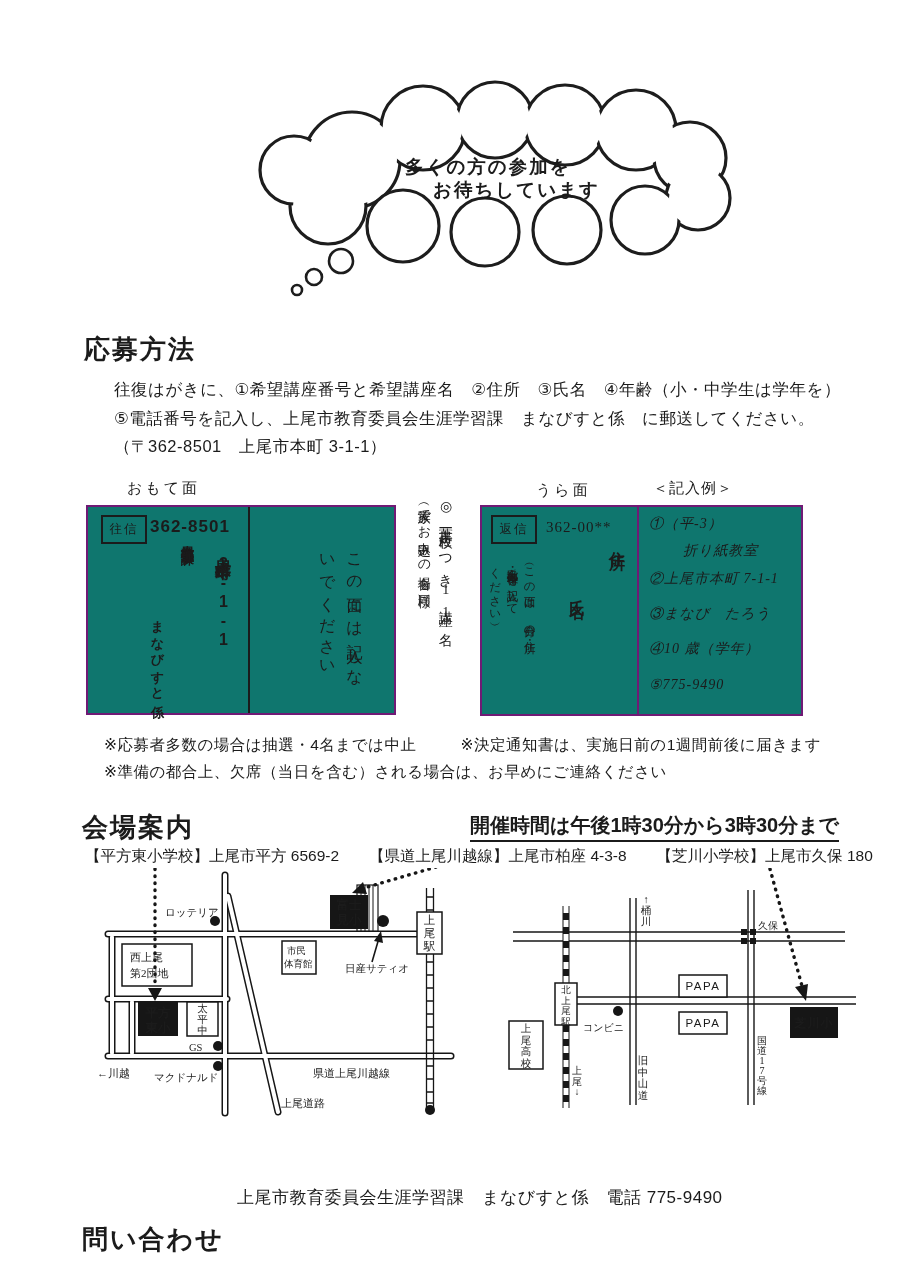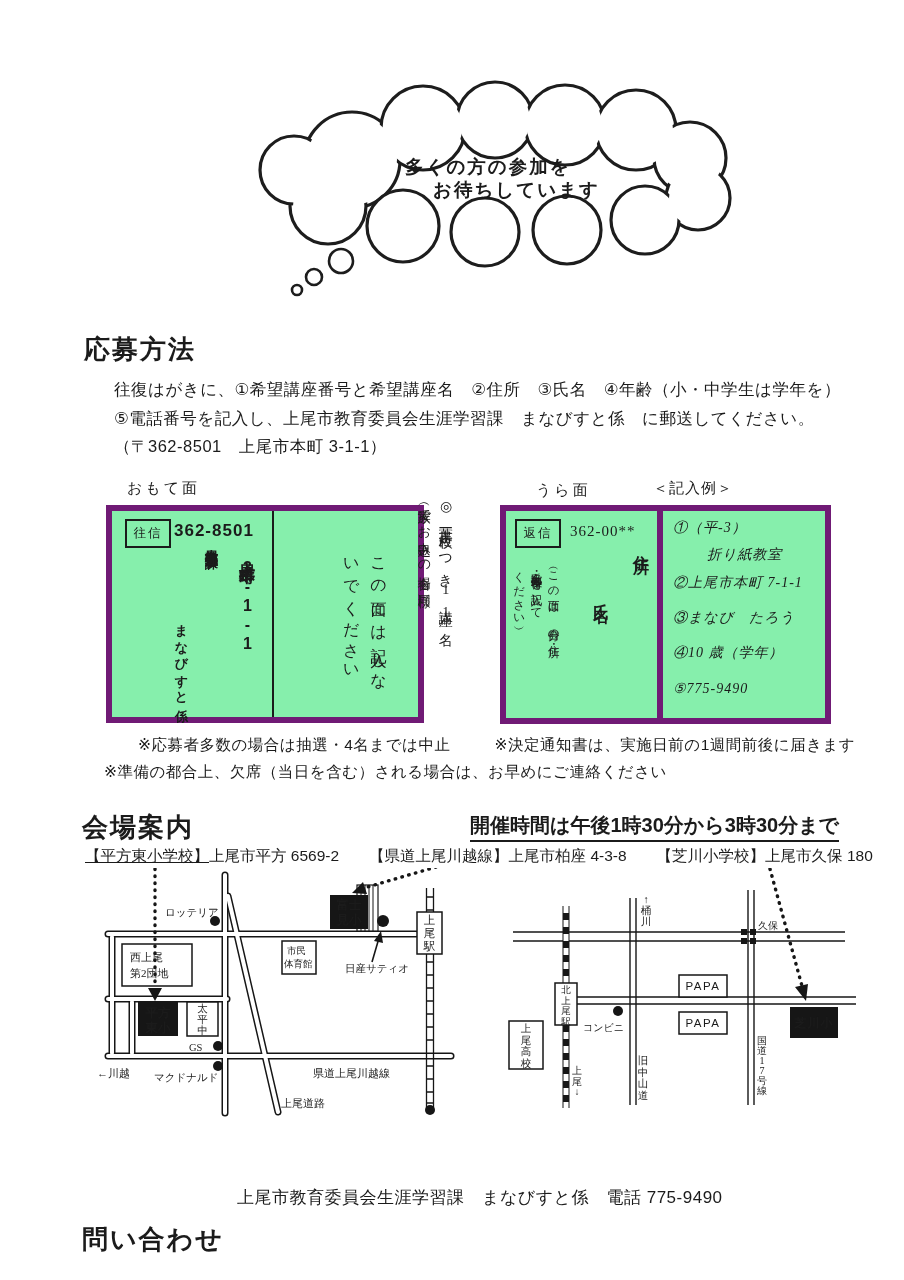--- a/index.html
+++ b/index.html
@@ -6,21 +6,21 @@
   #root{position:relative;width:904px;height:1280px;background:#ffffff;margin:0 auto;
         font-family:"Liberation Sans","DejaVu Sans",sans-serif;color:#1b1b1b;overflow:hidden;padding-left:16px;}
   .abs{position:absolute;}
   .ser{font-family:"Liberation Serif","DejaVu Serif",serif;}
   .san{font-family:"Liberation Sans","DejaVu Sans",sans-serif;}
   .b{font-weight:bold;}
   .vcol{writing-mode:vertical-rl;text-orientation:upright;}
   .h1{font-size:26px;font-weight:bold;letter-spacing:2px;}
   .bodyline{font-size:16.5px;letter-spacing:0.5px;white-space:nowrap;}
   .noteline{font-size:15.5px;letter-spacing:0.5px;white-space:nowrap;}
-  .card{border:6px solid #701a75;background:#86efac;margin-left:20px;}
+  .card{border:2px solid #701a75;background:#0f766e;}
   .stampbox{border:2px solid #1b1b1b;display:flex;align-items:center;justify-content:center;
             font-size:12.5px;letter-spacing:2px;}
   .cardlabel{font-size:15px;letter-spacing:3px;white-space:nowrap;}
   .exline{font-size:14px;letter-spacing:1px;white-space:nowrap;font-style:italic;}
   svg text{font-family:"Liberation Serif","DejaVu Serif",serif;fill:#1b1b1b;}
   svg text.ms{font-family:"Liberation Sans","DejaVu Sans",sans-serif;}
   .timebar{font-size:20px;font-weight:bold;border-bottom:2px solid #1b1b1b;
            padding-bottom:1px;white-space:nowrap;text-align:right;}
   .schoolrow{display:flex;gap:30px;font-size:15.5px;white-space:nowrap;}
 </style>
@@ -113,32 +113,32 @@
 
   <div class="abs card" style="left:637px;top:505px;width:162px;height:207px;">
     <div class="abs ser exline" style="left:10px;top:8px;">①（平-3）</div>
     <div class="abs ser exline" style="left:44px;top:35px;">折り紙教室</div>
     <div class="abs ser exline" style="left:10px;top:63px;">②上尾市本町 7-1-1</div>
     <div class="abs ser exline" style="left:10px;top:98px;">③まなび　たろう</div>
     <div class="abs ser exline" style="left:10px;top:133px;">④10 歳（学年）</div>
     <div class="abs ser exline" style="left:10px;top:169px;">⑤775-9490</div>
   </div>
 
-  <div class="abs" style="left:104px;top:735px;display:flex;gap:44px;margin-left:34px;">
+  <div class="abs" style="left:104px;top:735px;display:flex;gap:44px;">
     <span class="noteline">※応募者多数の場合は抽選・4名までは中止</span>
     <span class="noteline">※決定通知書は、実施日前の1週間前後に届きます</span>
   </div>
   <div class="abs noteline" style="left:104px;top:762px;">※準備の都合上、欠席（当日を含む）される場合は、お早めにご連絡ください</div>
 
   <div class="abs h1" style="left:82px;top:810px;">会場案内</div>
   <div class="abs timebar" style="left:470px;top:812px;">開催時間は午後1時30分から3時30分まで</div>
 
   <div class="abs schoolrow" style="left:85px;top:846px;">
     <span>
-      <span class="b" style="font-weight:normal;text-decoration:underline;">【平方東小学校】</span><span>上尾市平方 6569-2</span>
+      <span class="b" style="font-weight:normal;">【平方東小学校】</span><span>上尾市平方 6569-2</span>
     </span>
     <span>
       <span>【県道上尾川越線】</span><span>上尾市柏座 4-3-8</span>
     </span>
     <span>
       <span>【芝川小学校】</span><span>上尾市久保 180</span>
     </span>
   </div>
 
   <svg class="abs" style="left:85px;top:868px;" width="790" height="267" viewBox="85 868 790 267">

